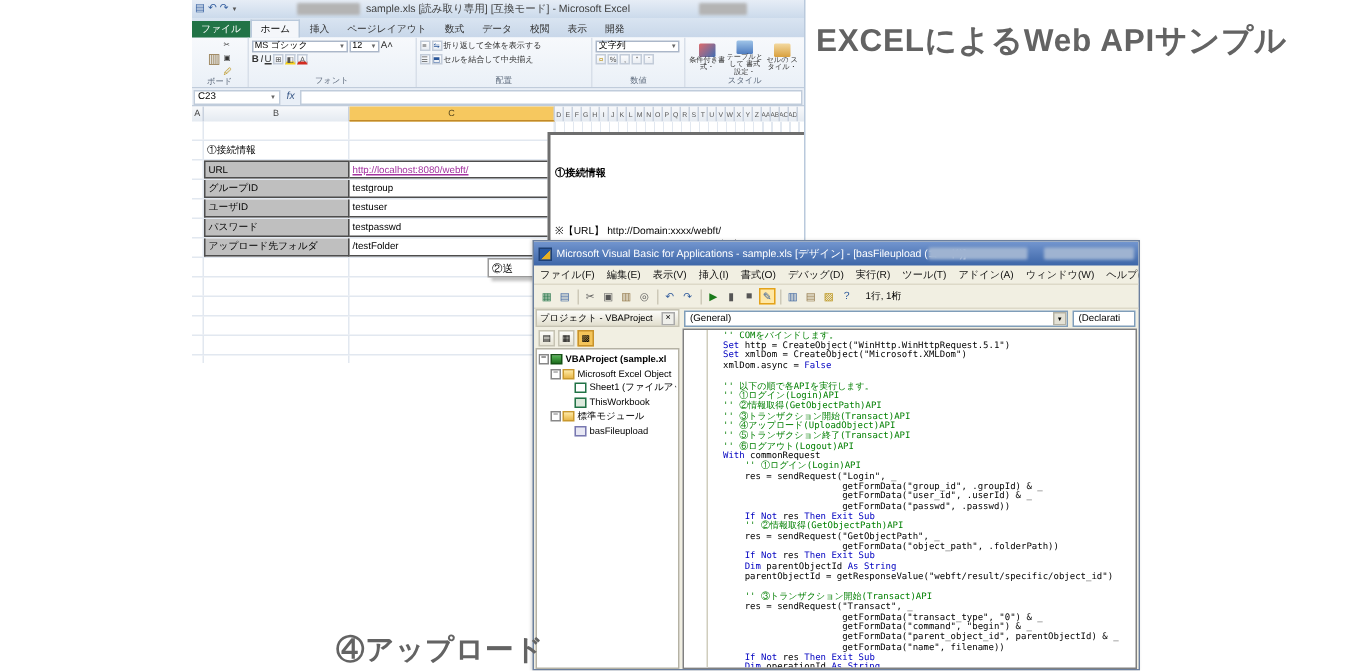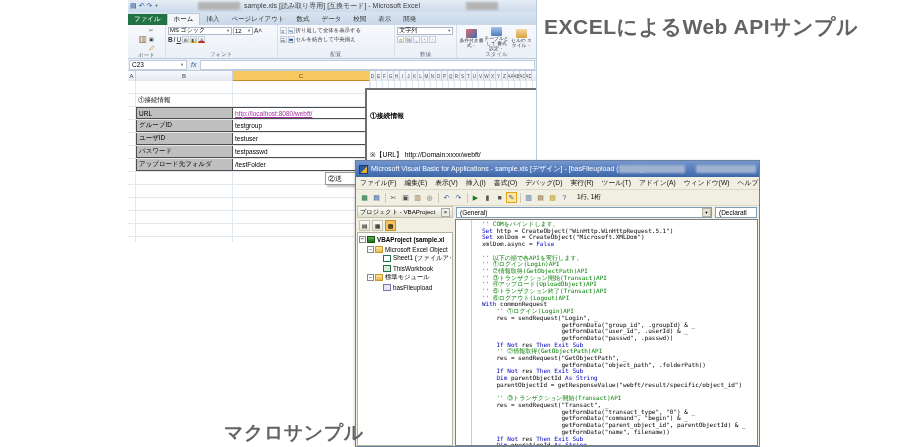--- a/index.html
+++ b/index.html
@@ -119,21 +119,21 @@
   .margin { position:absolute; left:0; top:0; bottom:0; width:16px; border-right:1px solid #D0CDBD; background:#fff; }
   .codebox { position:absolute; left:17px; right:0; top:1px; bottom:0; padding-left:9px;
              font-family:"DejaVu Sans Mono",monospace; font-size:6px; line-height:6.7px;
              white-space:pre; color:#000; overflow:hidden; }
   .cmt { color:#007F00; } .kw { color:#0000C0; }
 </style>
 </head>
 <body>
 
 <div class="cap-top">EXCELによるWeb APIサンプル</div>
-<div class="cap-bottom">マクロサンプル</div>
+<div class="cap-bottom">④アップロード</div>
 
 <div id="excel">
   <div class="xl-title">
     <div class="qat">
       <span>▤</span>
       <span>↶</span>
       <span>↷</span>
       <span style="font-size:4px;color:#555;">▼</span>
     </div>
     <div class="ttl">sample.xls [読み取り専用] [互換モード] - Microsoft Excel</div>

